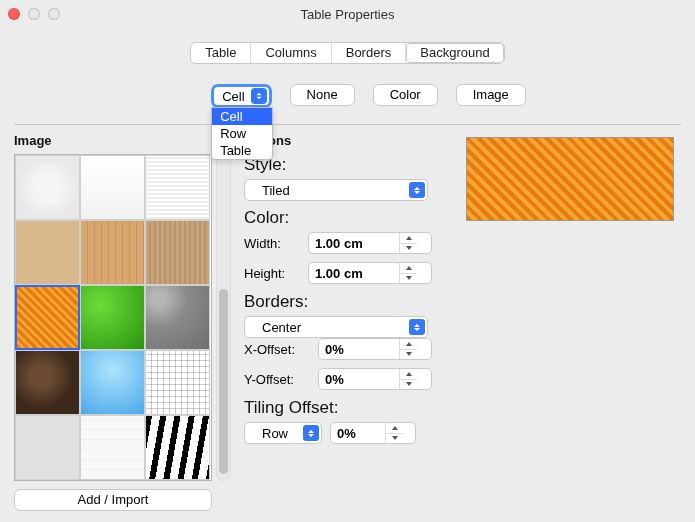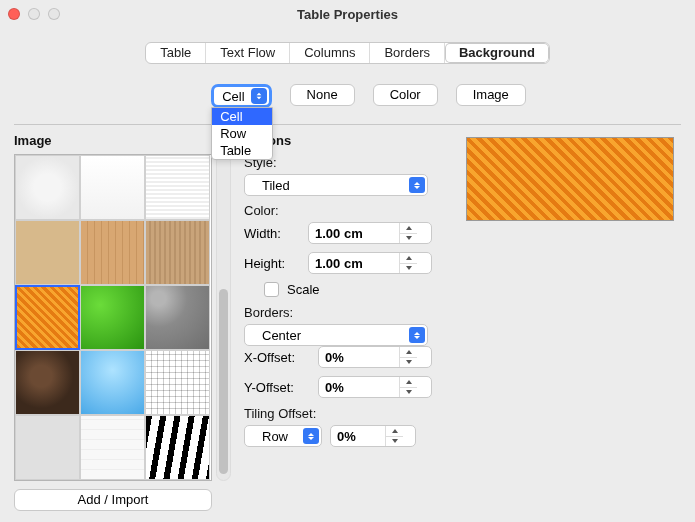--- a/index.html
+++ b/index.html
@@ -3,27 +3,27 @@
 <meta charset="utf-8">
 <style>
 * { box-sizing: border-box; margin: 0; padding: 0; font-family: -apple-system, BlinkMacSystemFont, "Helvetica Neue", sans-serif; }
 body { background: #ececec; width: 695px; height: 522px; overflow: hidden; position: relative; }
 
 .titlebar { height: 28px; display: flex; align-items: center; padding-left: 8px; position: relative; }
 .traffic-lights { display: flex; gap: 8px; }
 .traffic-light { width: 12px; height: 12px; border-radius: 50%; border: 0.5px solid rgba(0,0,0,0.15); }
 .tl-red { background: #ff5f57; }
 .tl-grey { background: #e6e6e6; }
-.title { position: absolute; left: 0; right: 0; text-align: center; font-size: 13px; font-weight: 700; color: #333; pointer-events: none; }
+.title { position: absolute; left: 0; right: 0; text-align: center; font-size: 13px; font-weight: 400; color: #333; pointer-events: none; }
 
 .tabbar { display: flex; justify-content: center; margin-top: 14px; }
 .segmented { display: flex; background: #fff; border: 1px solid #c9c9c9; border-radius: 6px; overflow: hidden; height: 22px; }
 .seg { padding: 0 14px; font-size: 13px; line-height: 20px; border-right: 1px solid #dcdcdc; cursor: default; color: #222; }
 .seg:last-child { border-right: none; }
-.seg.active { background: #fff; box-shadow: 0 0 0 1px #c9c9c9 inset; border-radius: 5px; font-weight: 700; }
+.seg.active { background: #fff; box-shadow: 0 0 0 1px #c9c9c9 inset; border-radius: 5px; font-weight: 400; }
 
 .scope-row { display: flex; justify-content: center; gap: 18px; margin-top: 20px; position: relative; }
 .scope-select { position: relative; margin-left: 42px; }
 .scope-btn { display: flex; align-items: center; background: #fff; border: 3px solid #4a90ff; border-radius: 7px; height: 24px; padding: 0 2px 0 8px; font-size: 13px; }
 .scope-caret { background: #3478f6; width: 16px; height: 16px; border-radius: 4px; margin-left: 6px; display: flex; flex-direction: column; align-items: center; justify-content: center; }
 .scope-caret svg { width: 8px; height: 8px; fill: #fff; }
 .dropdown-menu { position: absolute; top: 23px; left: 0; background: #fff; border: 1px solid #bdbdbd; border-radius: 0 0 4px 4px; min-width: 62px; z-index: 50; box-shadow: 0 2px 6px rgba(0,0,0,0.15); }
 .dropdown-item { font-size: 13px; padding: 1px 8px; cursor: default; }
 .dropdown-item.selected { background: #2f68ff; color: #fff; }
 
@@ -39,21 +39,21 @@
 .gallery-wrap { display: flex; }
 .gallery { width: 198px; border: 1px solid #b5b5b5; background: #fff; }
 .gallery-row { display: flex; height: 65px; }
 .swatch { width: 65px; height: 65px; border: 1px solid #d0d0d0; }
 .swatch.sel { border: 2px solid #2f68ff; }
 .scroll-track { width: 15px; margin-left: 4px; background: #e8e8e8; border-radius: 8px; position: relative; border: 1px solid #dcdcdc; }
 .scroll-thumb { position: absolute; left: 2px; right: 2px; top: 134px; height: 185px; background: #c1c1c1; border-radius: 8px; }
 .add-import { margin-top: 8px; width: 198px; background: #fff; border: 1px solid #c9c9c9; border-radius: 6px; height: 22px; font-size: 13px; text-align: center; line-height: 20px; cursor: default; }
 
 .col-options { width: 215px; padding-left: 6px; }
-.opt-label { font-size: 13px; margin: 7px 0 4px 0; color: #111; }
+.opt-label { font-size: 17px; margin: 7px 0 4px 0; color: #111; }
 .opt-row { display: flex; align-items: center; gap: 8px; margin-bottom: 8px; }
 .opt-row-label { font-size: 13px; width: 56px; }
 
 .mac-select { display: flex; align-items: center; justify-content: space-between; background: #fff; border: 1px solid #c9c9c9; border-radius: 5px; height: 22px; padding: 0 2px 0 17px; font-size: 13px; width: 184px; }
 .sel-caret { background: #3478f6; width: 16px; height: 16px; border-radius: 3px; display: flex; flex-direction: column; align-items: center; justify-content: center; gap: 0; }
 .sel-caret::before { content: ''; border-left: 3px solid transparent; border-right: 3px solid transparent; border-bottom: 3px solid #fff; margin-bottom: 1px; }
 .sel-caret::after { content: ''; border-left: 3px solid transparent; border-right: 3px solid transparent; border-top: 3px solid #fff; }
 .mac-select.sm { width: 78px; }
 
 .spinner { display: flex; align-items: center; background: #fff; border: 1px solid #c9c9c9; border-radius: 5px; height: 22px; width: 124px; font-size: 13px; }
@@ -97,21 +97,20 @@
     <div class="traffic-light tl-red"></div>
     <div class="traffic-light tl-grey"></div>
     <div class="traffic-light tl-grey"></div>
   </div>
   <div class="title">Table Properties</div>
 </div>
 
 <div class="tabbar">
   <div class="segmented">
     <div class="seg">Table</div>
-    <div class="seg">Text Flow</div>
     <div class="seg">Columns</div>
     <div class="seg">Borders</div>
     <div class="seg active">Background</div>
   </div>
 </div>
 
 <div class="scope-row">
   <div class="scope-select">
     <div class="scope-btn">
       <span>Cell</span>
@@ -196,25 +195,20 @@
     <div class="opt-row">
       <div class="opt-row-label">Height:</div>
       <div class="spinner">
         <input value="1.00 cm" style="">
         <div class="spinner-btns">
             <div></div>
             <div></div>
           </div>
       </div>
     </div>
-    <div class="opt-row">
-      <div style="width:12px"></div>
-      <div class="checkbox"></div>
-      <div style="font-size:13px;">Scale</div>
-    </div>
 
     <div class="opt-label">Borders:</div>
     <div class="mac-select">
       <span>Center</span>
       <div class="sel-caret"></div>
     </div>
 
     <div class="opt-row">
       <div class="opt-row-label" style="width:66px">X-Offset:</div>
       <div class="spinner" style="width:114px">

